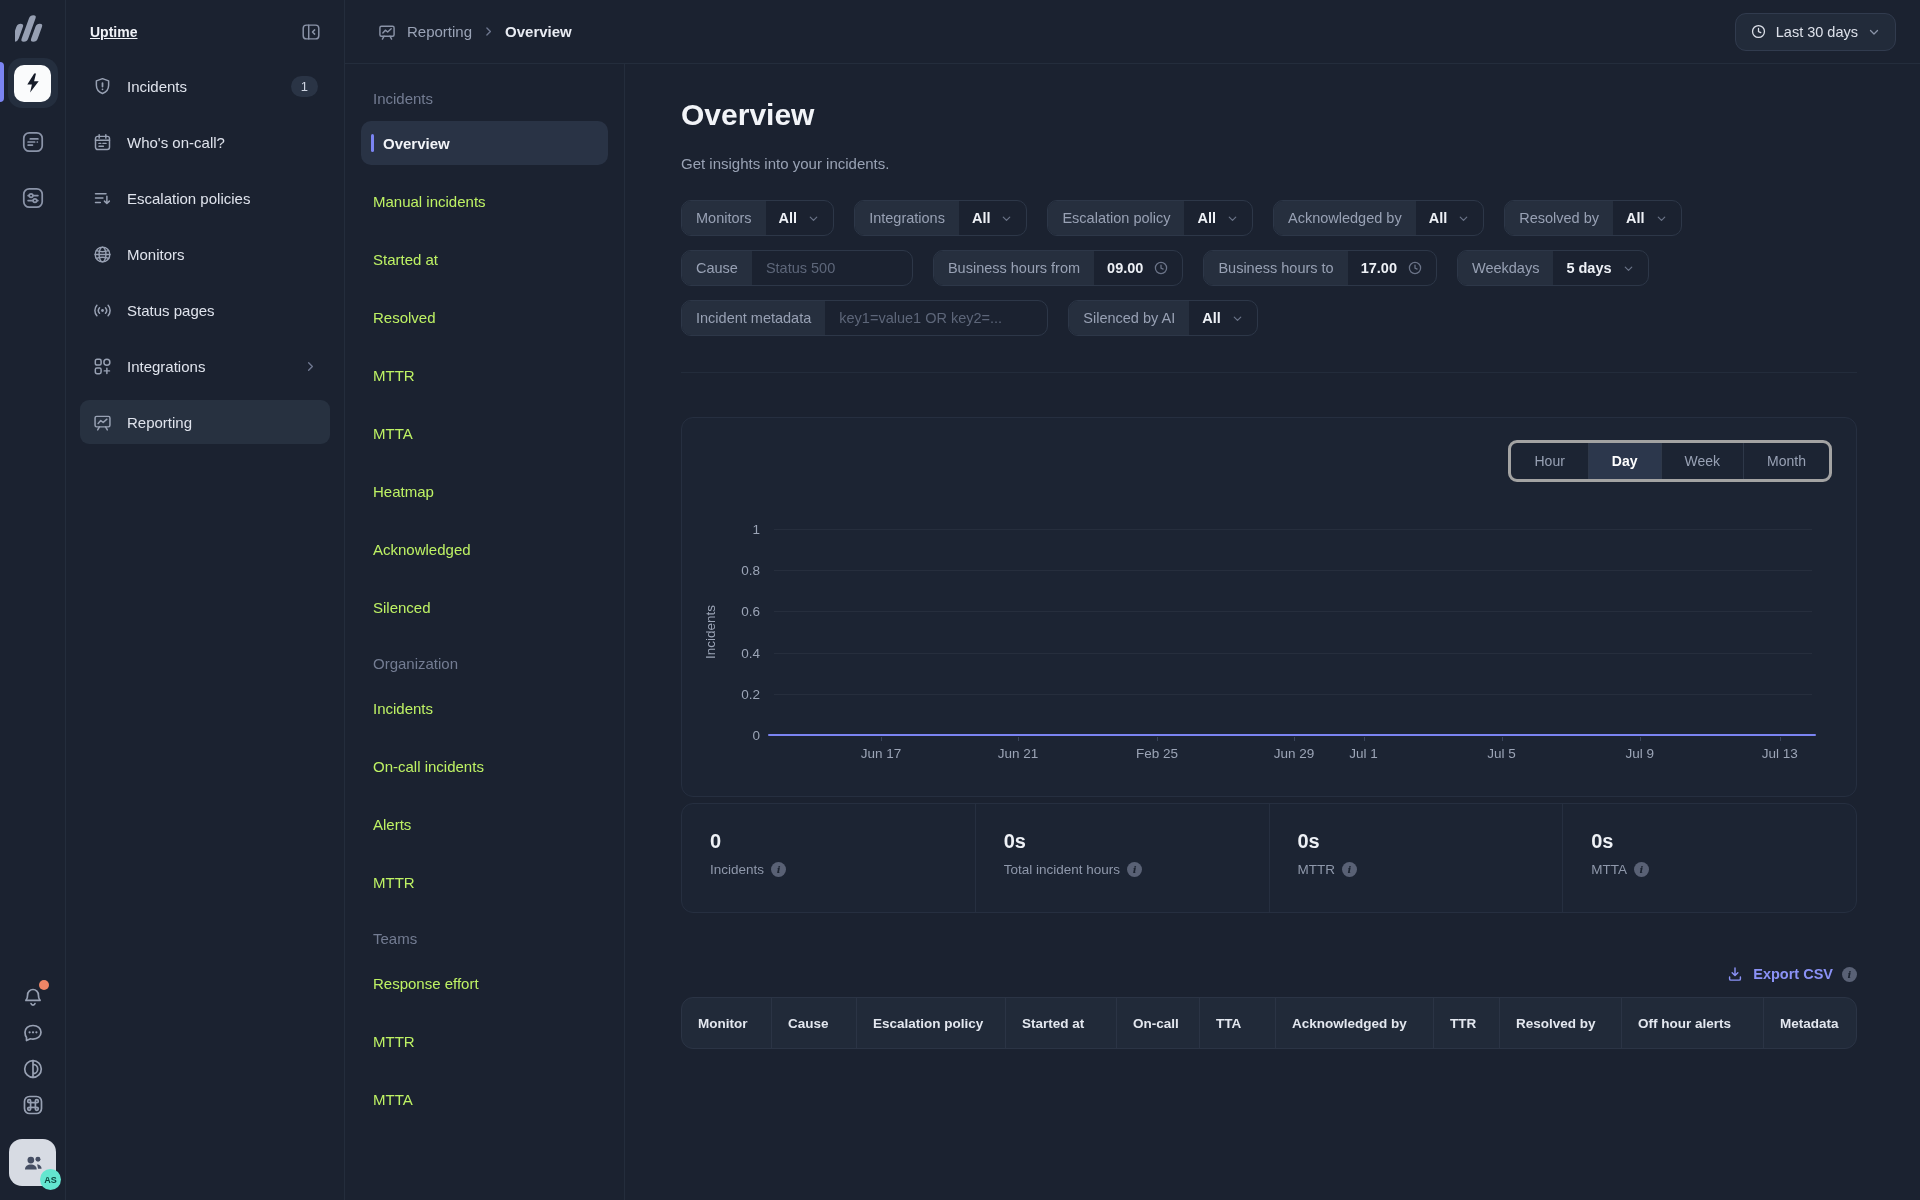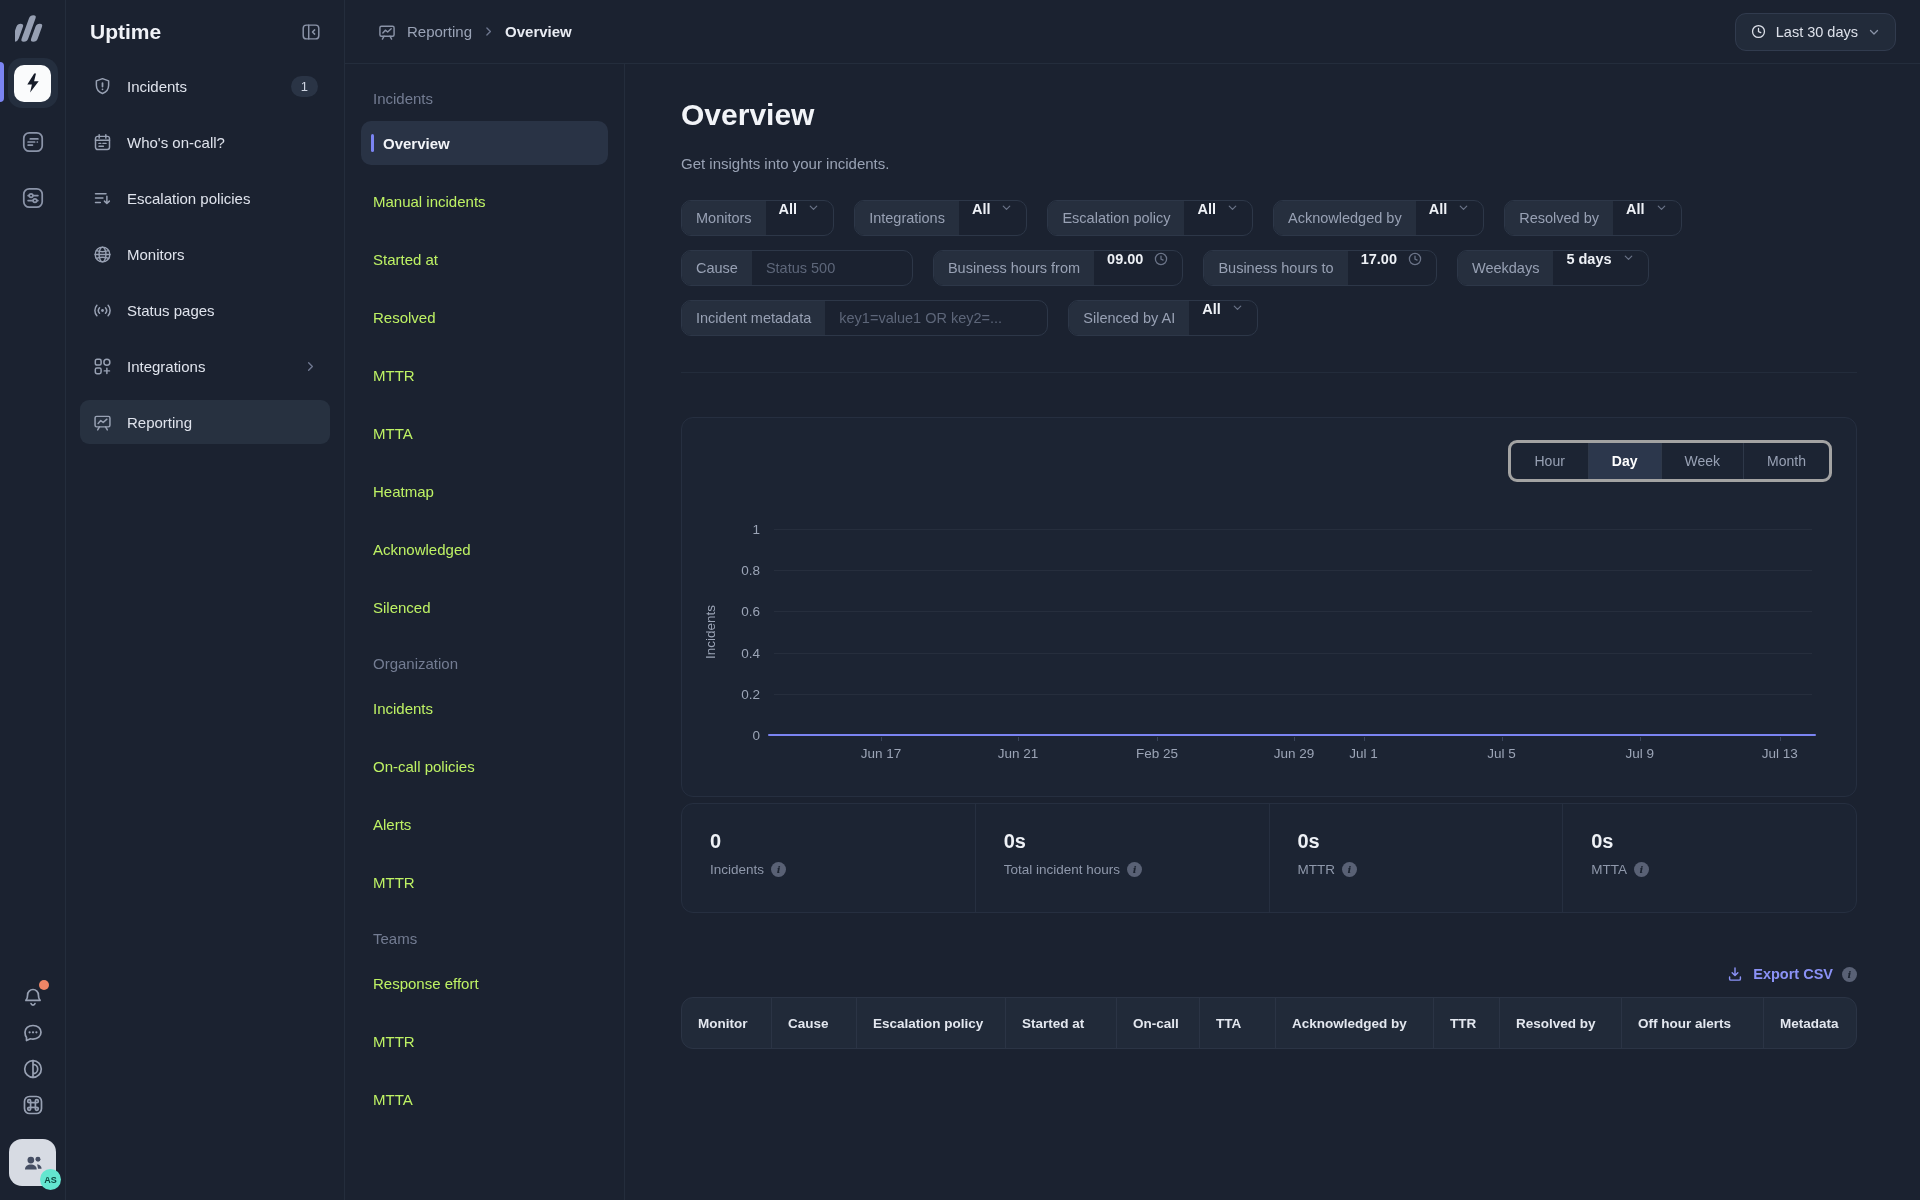--- a/index.html
+++ b/index.html
@@ -34,21 +34,21 @@
   .avatar { width:47px; height:47px; background:#d7dbe3; border-radius:13px; position:relative;
             display:flex; align-items:center; justify-content:center; cursor:pointer; margin-top:10px; }
   .avatar-badge { position:absolute; right:-5px; bottom:-4px; width:21px; height:21px;
                   border-radius:50%; background:#63e6cf; color:#0b4a40; font-size:9px;
                   font-weight:bold; display:flex; align-items:center; justify-content:center; }
 
   
   .sidebar { width:279px; flex:0 0 279px; border-right:1px solid #242d3c; padding:0 14px; }
   .sidebar-header { height:64px; display:flex; align-items:center; justify-content:space-between;
                     padding:0 8px 0 10px; }
-  .sidebar-title { font-size:21px; font-weight:bold; color:#f0f2f7; }
+  .sidebar-title { font-size:14px; font-weight:bold; color:#f0f2f7;text-decoration:underline; }
   .collapse-btn { color:#8b94a8; cursor:pointer; }
   .side-item { height:44px; margin-bottom:12px; display:flex; align-items:center; gap:14px;
                padding:0 12px; border-radius:9px; color:#dfe3ec; cursor:pointer; }
   .side-item .sicon { color:#98a1b3; flex:0 0 auto; }
   .side-item.active { background:#273140; }
   .side-badge { margin-left:auto; background:#2a3445; color:#cfd5e2; font-size:13px;
                 padding:3px 10px; border-radius:999px; }
   .side-chev { margin-left:auto; color:#6f7890; }
 
   
@@ -82,21 +82,21 @@
   .page-title { font-size:30px; font-weight:bold; color:#f2f4f8; }
   .page-subtitle { margin-top:23px; font-size:15px; color:#99a2b4; }
 
   .filters { margin-top:28px; display:flex; flex-direction:column; gap:14px;
              padding-bottom:36px; border-bottom:1px solid #232c3b; }
   .filter-row { display:flex; gap:20px; }
   .chip { height:36px; border:1px solid #2d3748; border-radius:10px; display:inline-flex;
           align-items:stretch; overflow:hidden; }
   .chip-label { background:#262f3e; color:#98a1b4; font-size:14.5px; display:flex;
                 align-items:center; padding:0 14px; white-space:nowrap; }
-  .chip-value { display:flex; align-items:flex-start; gap:10px; padding:0 13px;
+  .chip-value { display:flex; align-items:center; gap:10px; padding:0 13px;
                 color:#eef1f6; font-weight:bold; font-size:14.5px; cursor:pointer; white-space:nowrap; }
   .chip-value .chev, .chip-value .clock { color:#6b7488; }
   .chip input { background:transparent; border:none; outline:none; color:#e8ebf2;
                 font-size:14.5px; padding:0 14px; font-family:inherit; }
   .chip input::placeholder { color:#5d6679; }
   .inp-cause { width:160px; }
   .inp-meta  { width:222px; }
 
   
   .chart-card { margin-top:44px; height:380px; border:1px solid #262f40; border-radius:12px;
@@ -398,21 +398,21 @@
           </div>
         <div class="sub-item">
             <span>Silenced</span>
           </div>
 
         <div class="subnav-section-title not-first">Organization</div>
         <div class="sub-item">
             <span>Incidents</span>
           </div>
         <div class="sub-item">
-            <span>On-call policies</span>
+            <span>On-call incidents</span>
           </div>
         <div class="sub-item">
             <span>Alerts</span>
           </div>
         <div class="sub-item">
             <span>MTTR</span>
           </div>
 
         <div class="subnav-section-title not-first">Teams</div>
         <div class="sub-item">

